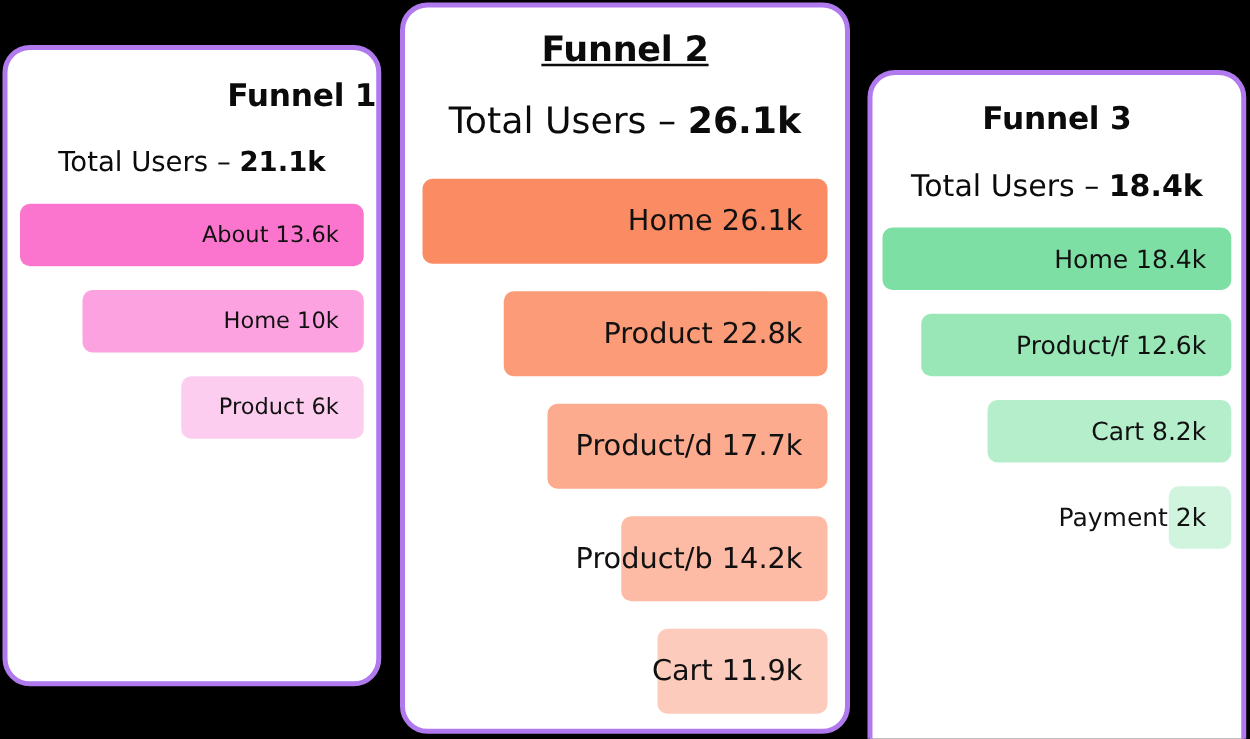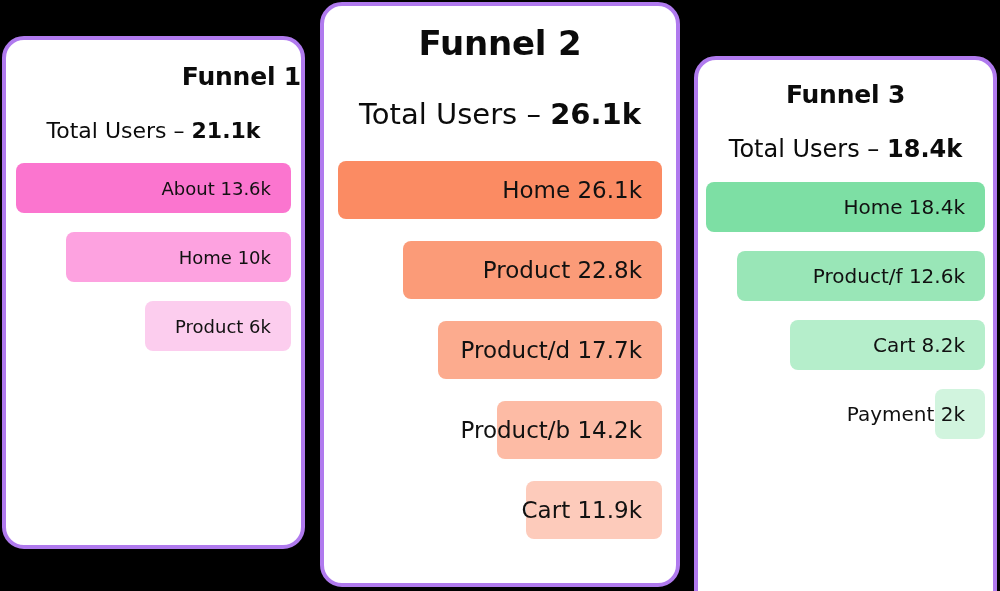--- a/index.html
+++ b/index.html
@@ -37,31 +37,31 @@
   .card-3 { left: 694px; top: 36px; width: 303px; height: 568px; margin-top: 20px; }
 
   .card-title {
     text-align: center;
     font-weight: bold;
     color: #0b0b0b;
     line-height: 1;
     letter-spacing: -0.2px;
   }
   .card-1 .card-title { font-size: 25px; margin-top: 24px; text-align: right; }
-  .card-2 .card-title { font-size: 34px; margin-top: 20px; }
+  .card-2 .card-title { font-size: 28px; margin-top: 20px; text-decoration: underline; }
   .card-3 .card-title { font-size: 25px; margin-top: 22px; }
 
   .card-subtitle {
     text-align: center;
     color: #0b0b0b;
     line-height: 1;
     font-weight: 400;
   }
   .card-1 .card-subtitle { font-size: 22px; margin-top: 31px; }
-  .card-2 .card-subtitle { font-size: 29px; margin-top: 40px; }
+  .card-2 .card-subtitle { font-size: 29px; margin-top: 28px; }
   .card-3 .card-subtitle { font-size: 24px; margin-top: 30px; }
 
   .card-subtitle .total-value {
     font-weight: bold;
   }
 
   .bars {
     margin-top: 0;
     display: flex;
     flex-direction: column;
@@ -71,21 +71,21 @@
   .card-2 .bars { padding: 0 14px 0 14px; margin-top: 32px; }
   .card-3 .bars { padding: 0 8px 0 8px;  margin-top: 21px; }
 
   .bar-row {
     position: relative;
     display: flex;
     justify-content: flex-end;
     align-items: center;
   }
   .card-1 .bar-row { height: 50px; margin-bottom: 19px; }
-  .card-2 .bar-row { height: 58px; margin-bottom: 22px; }
+  .card-2 .bar-row { height: 68px; margin-bottom: 22px; }
   .card-3 .bar-row { height: 50px; margin-bottom: 19px; }
 
   .bar {
     height: 100%;
     border-radius: 8px;
     box-sizing: border-box;
   }
 
   .bar-label {
     position: absolute;

